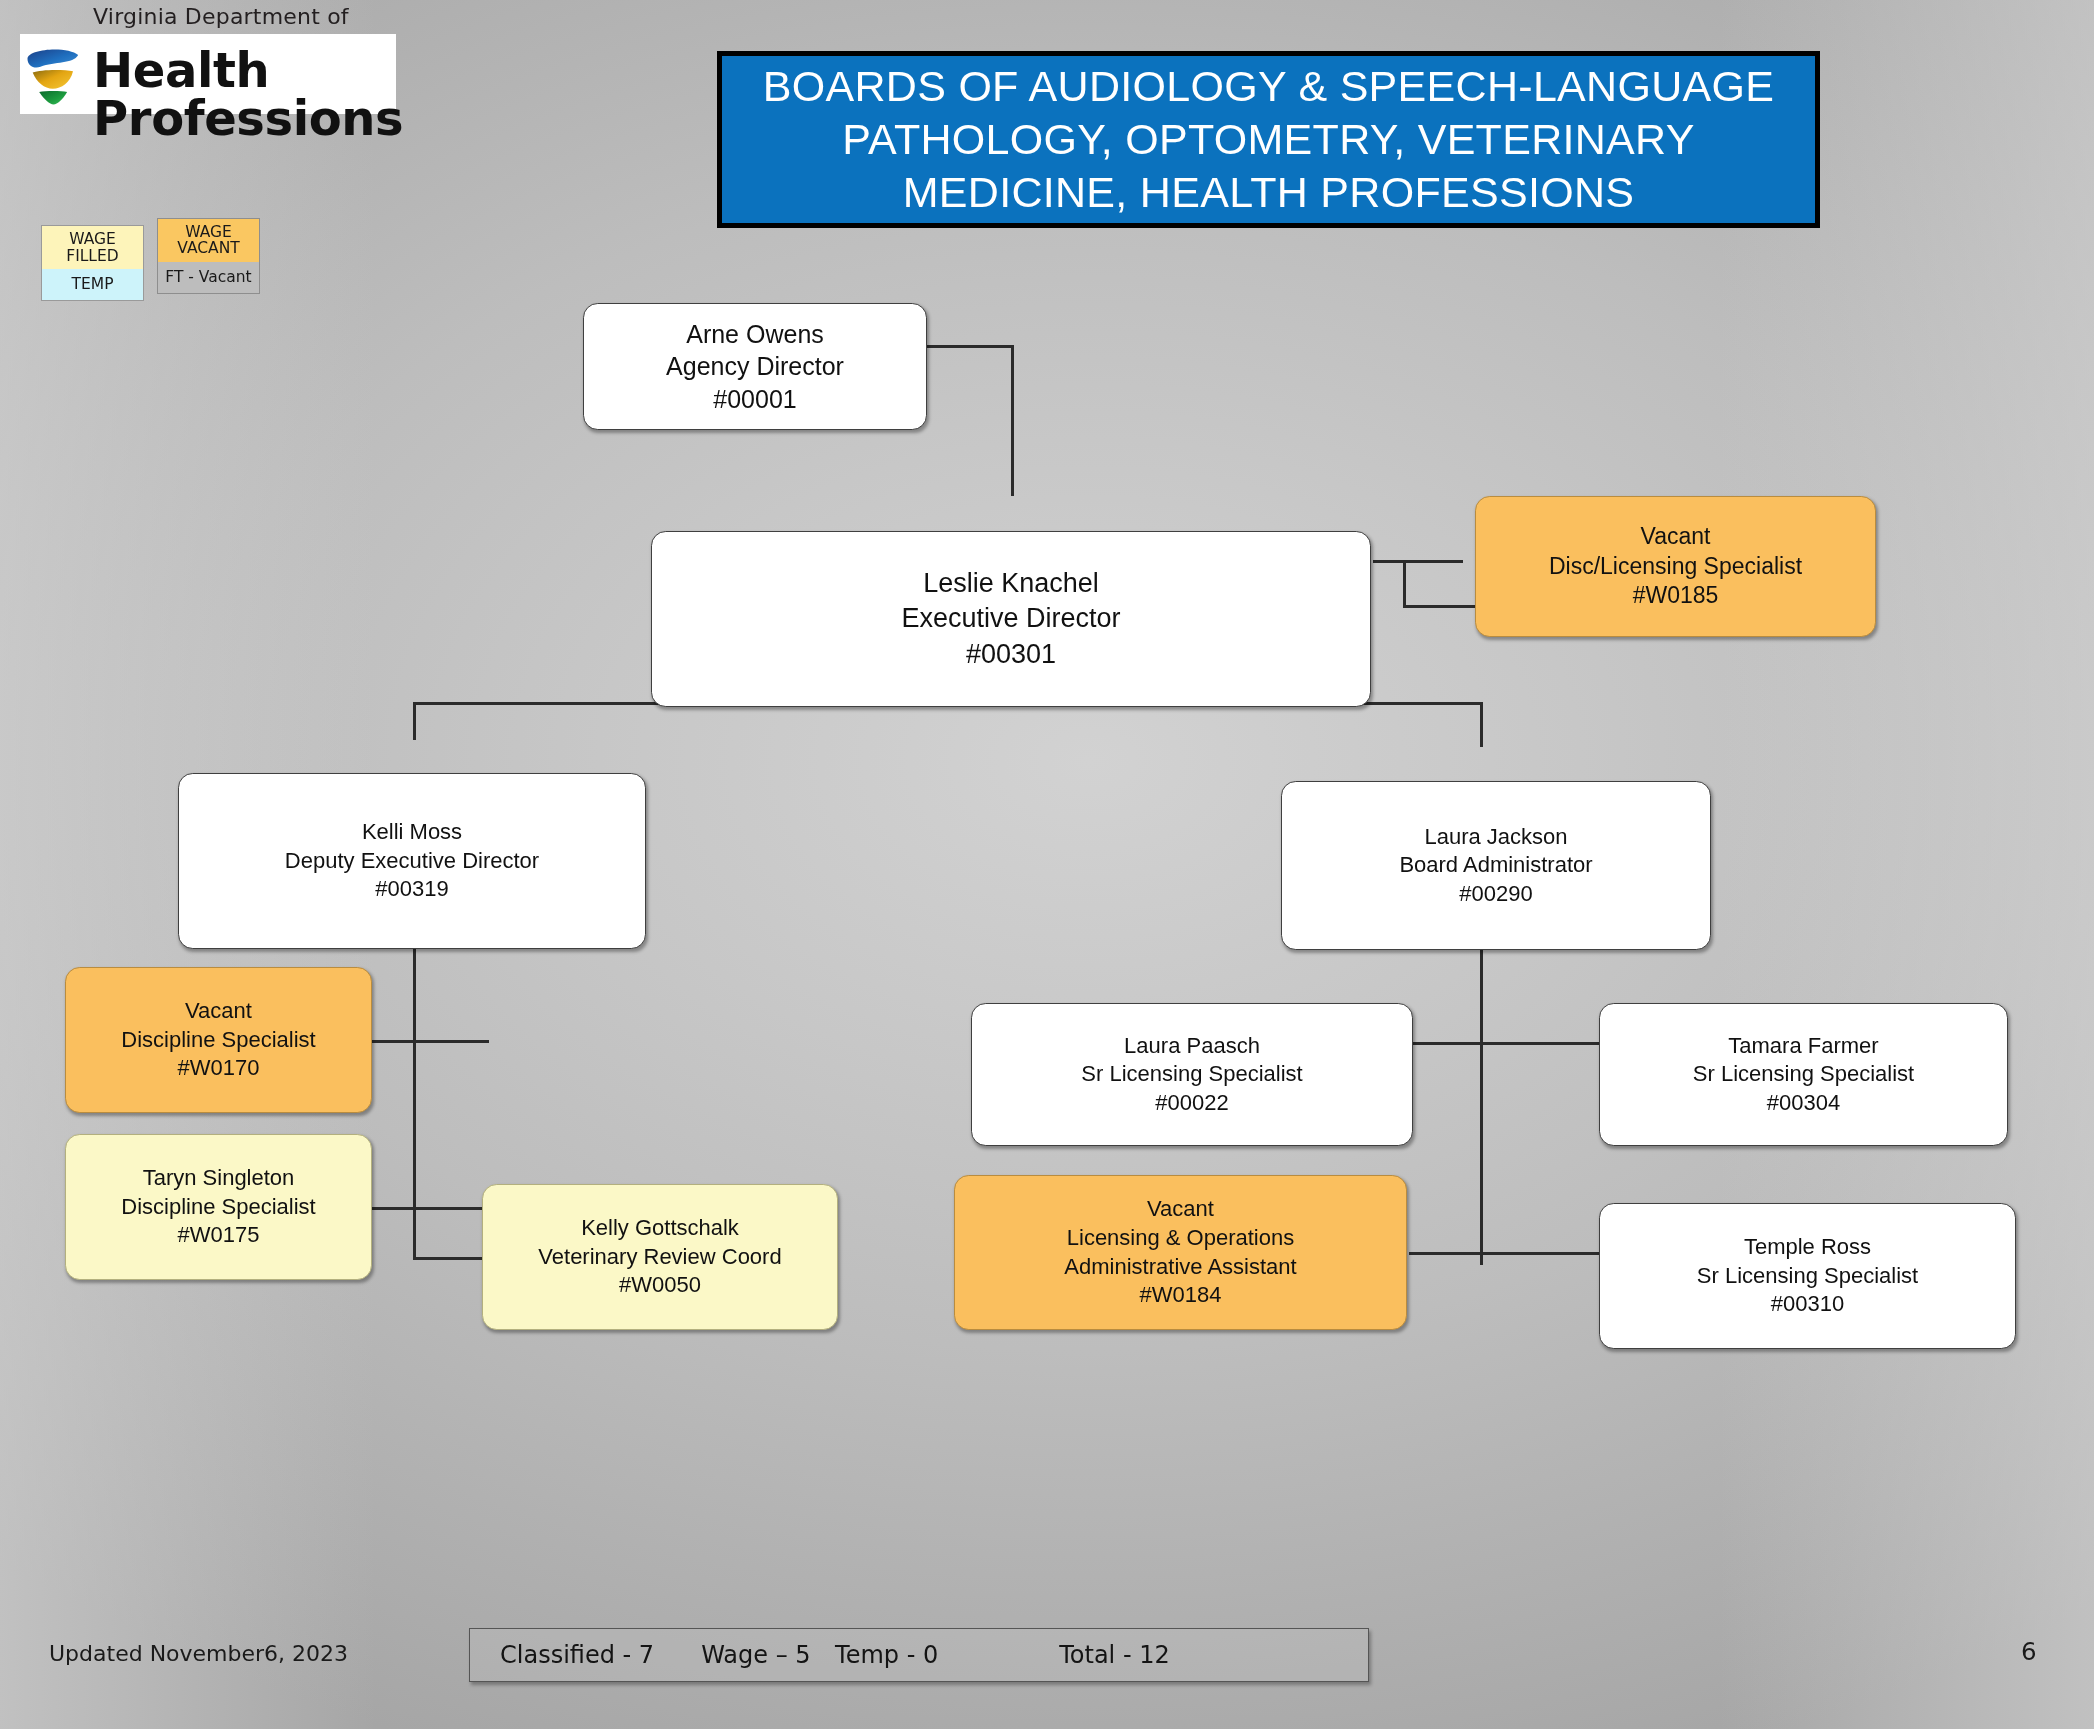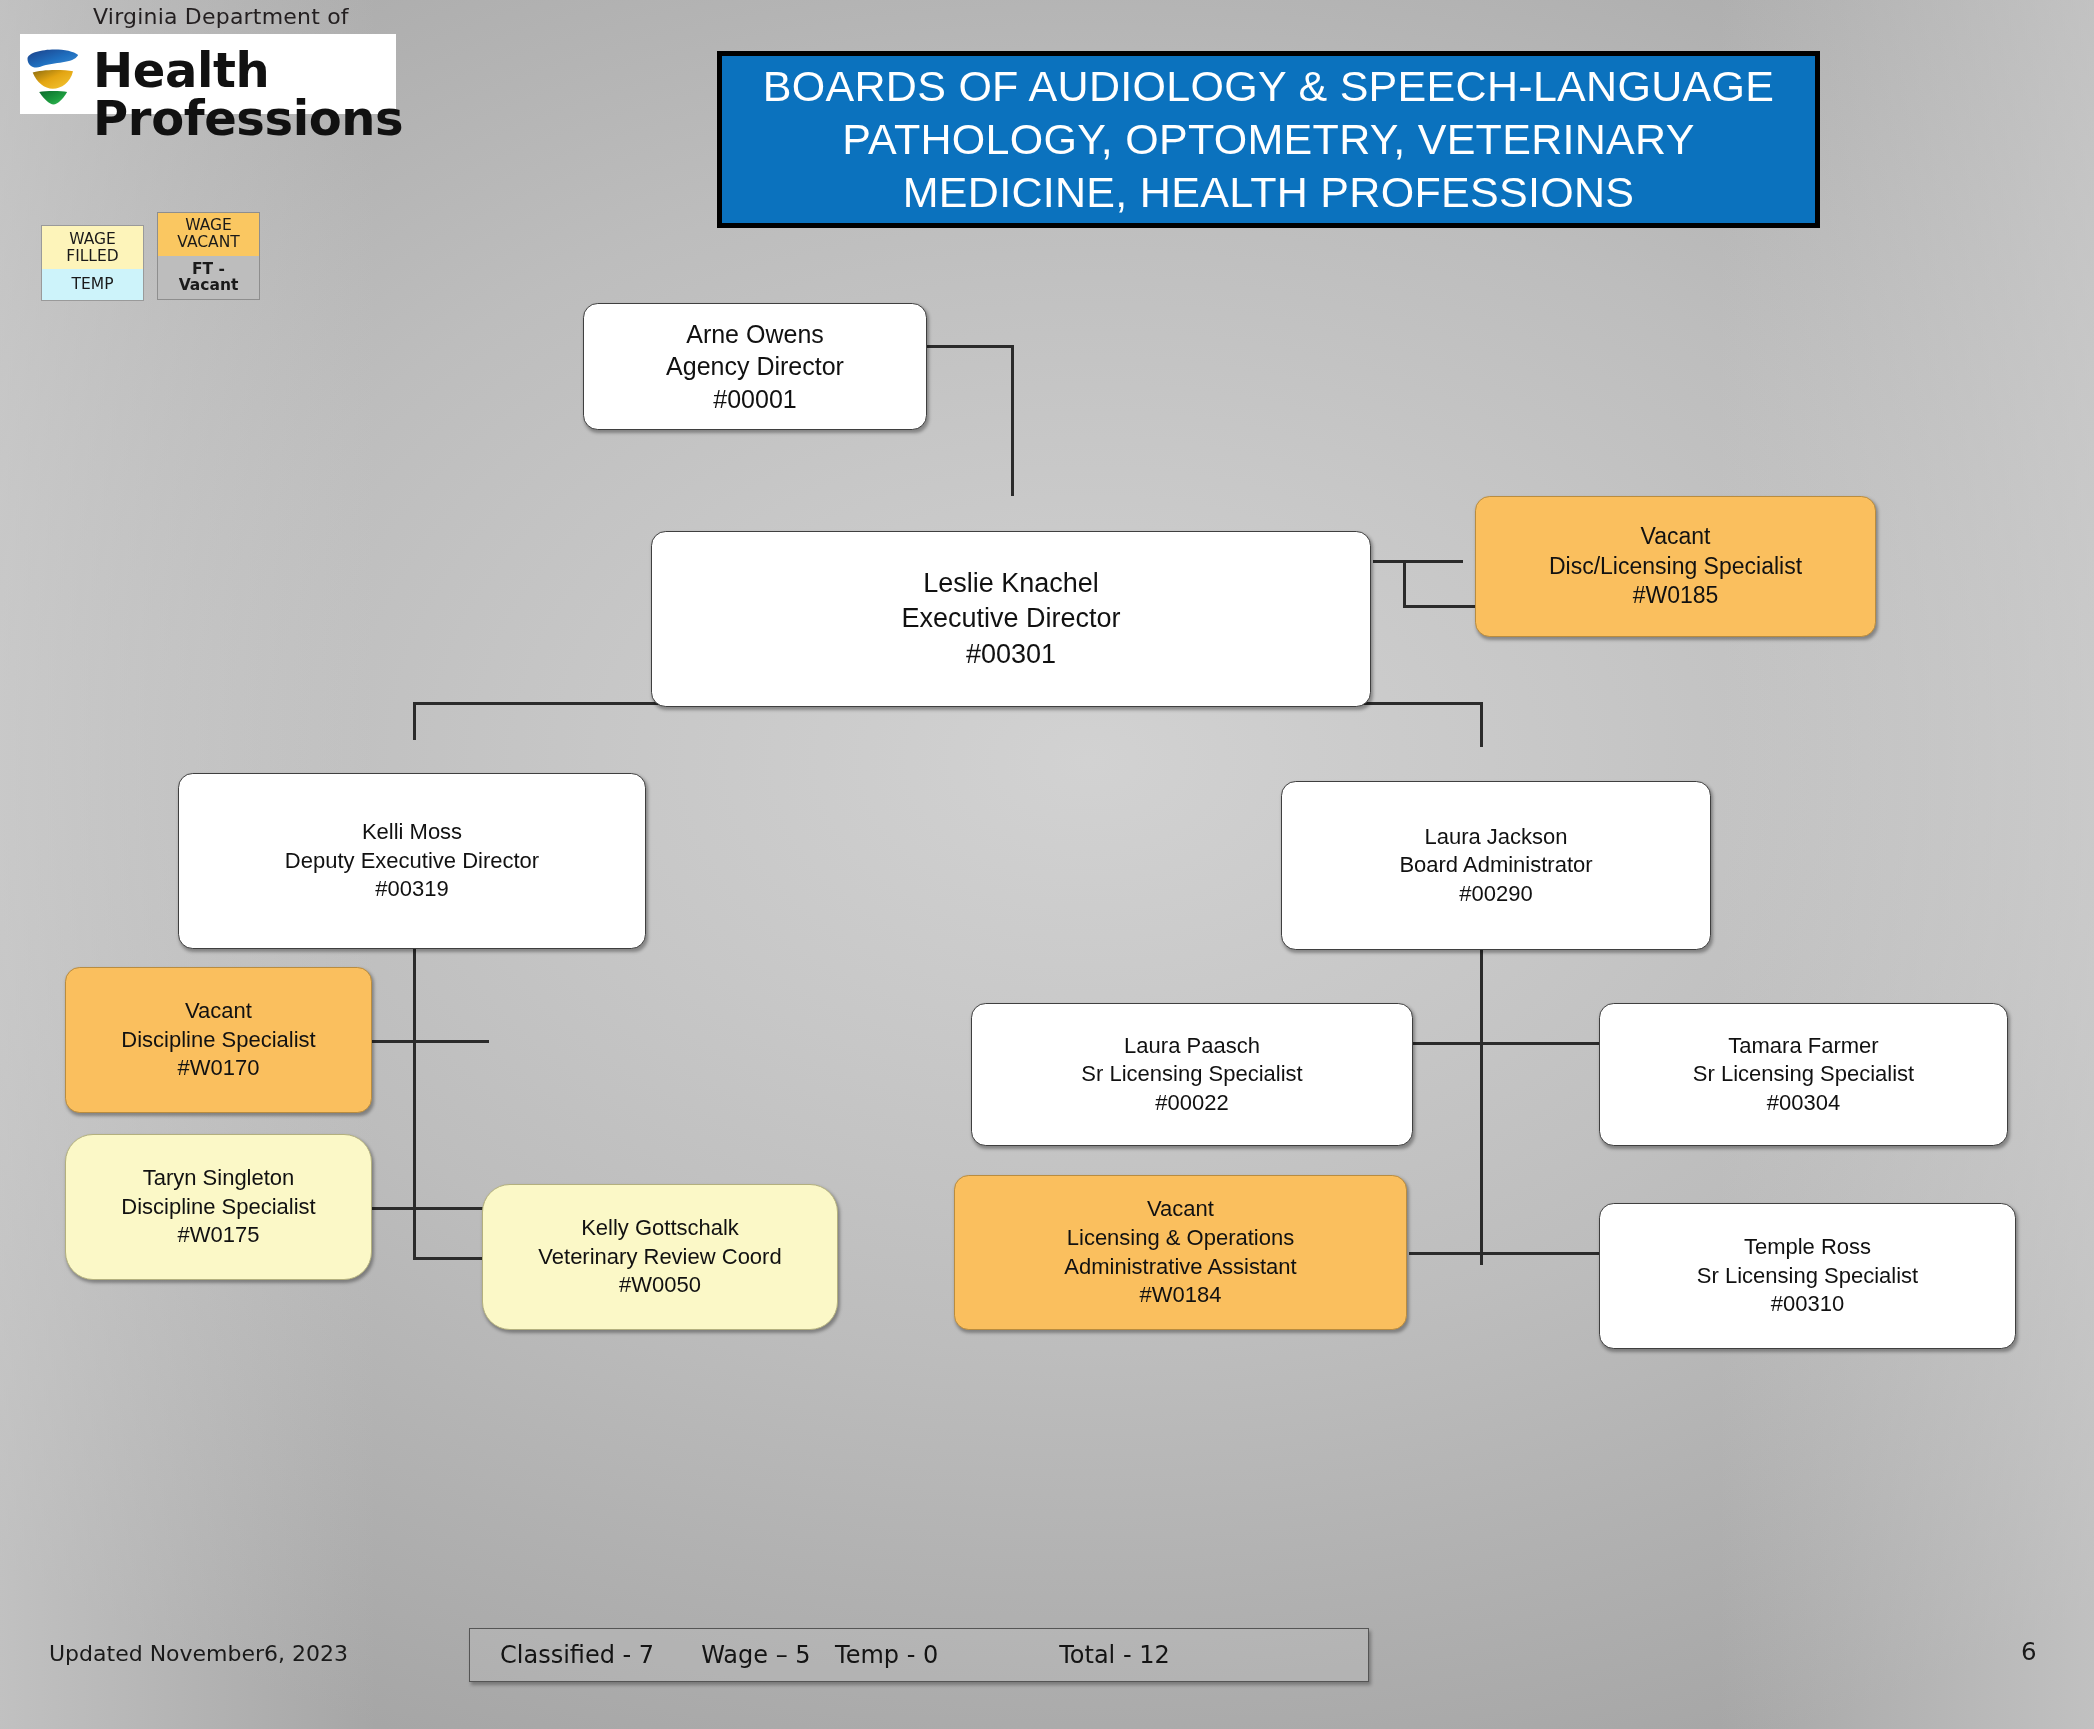--- a/index.html
+++ b/index.html
@@ -38,21 +38,21 @@
   .legend-left{border:0.8px solid #9a9a9a;}
   .legend-right{border:0.8px solid #8e8e8e;margin-left:13px;margin-top:-14.7px;}
   .legend-cell{
     width:101px;min-height:31px;display:flex;align-items:center;justify-content:center;
     font-size:15.5px;color:#1a1a1a;text-align:center;line-height:1.08;padding:4.9px 3.3px;box-sizing:border-box;
     font-family:"DejaVu Sans",sans-serif;
   }
   .lc-wagefilled{background:#fdf4ba;}
   .lc-temp{background:#cdf3fa;}
   .lc-wagevacant{background:#fac761;width:101px;}
-  .lc-ftvacant{background:#bdbdbd;width:101px;font-weight:bold;}
+  .lc-ftvacant{background:#bdbdbd;width:101px;}
 
   
   .banner{
     position:absolute;left:717px;top:51px;width:1103px;height:177px;
     background:#0b72be;border:5.7px solid #000;box-sizing:border-box;
     display:flex;align-items:center;justify-content:center;
   }
   .banner-text{
     color:#ffffff;font-size:43px;line-height:1.23;text-align:center;
     font-family:"Liberation Sans",sans-serif;letter-spacing:0.3px;padding:0 18px;
@@ -63,21 +63,21 @@
     position:absolute;box-sizing:border-box;
     border:1.6px solid #3f3f3f;border-radius:14.7px;
     display:flex;flex-direction:column;align-items:center;justify-content:center;
     text-align:center;color:#111;
     box-shadow:1.6px 2.5px 3.3px rgba(0,0,0,.33);
     z-index:5;
   }
   .node span{display:block;line-height:1.30;}
   .n-white{background:#ffffff;margin-top:33px;}
   .n-orange{background:#fabf5e;border-color:#b98c3f;}
-  .n-yellow{background:#fbf8c7;border-color:#b3b07e;border-radius:28px;}
+  .n-yellow{background:#fbf8c7;border-color:#b3b07e;}
 
   
   .ln{position:absolute;background:#2b2b2b;z-index:1;}
   .ln.h{height:2.5px;}
   .ln.v{width:2.5px;}
 
   
   .updated{
     position:absolute;left:49px;top:1641px;font-size:22px;color:#1a1a1a;
     font-family:"DejaVu Sans",sans-serif;

